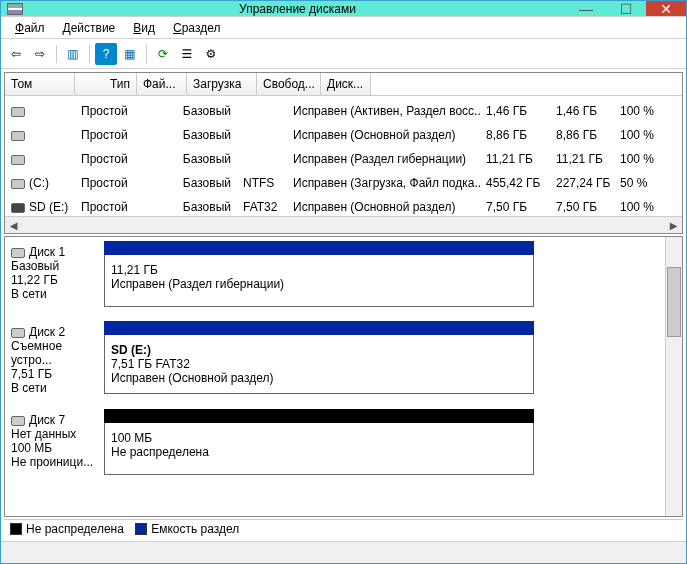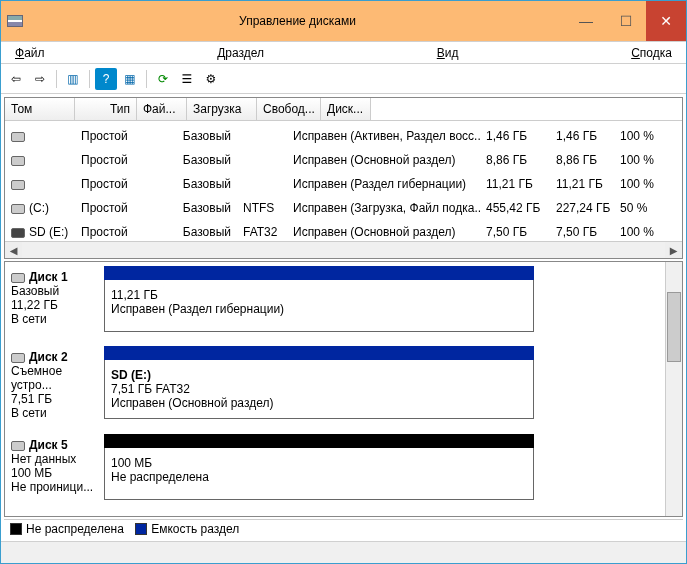--- a/index.html
+++ b/index.html
@@ -1,26 +1,26 @@
 <!DOCTYPE html>
 <html><head>
 <meta charset="utf-8">
 <style>
 * { box-sizing: border-box; margin: 0; padding: 0; font-family: Tahoma, Arial, sans-serif; font-size: 12px; }
 body { background: #fff; width: 687px; height: 564px; border: 1px solid #3a9ecf; display: flex; flex-direction: column; overflow: hidden; }
 
-.titlebar { height: 41px; background: #fdba74; display: flex; align-items: center; position: relative; border-bottom: 1px solid #d0d0d0; }
+.titlebar { height: 16px; background: #5eead4; display: flex; align-items: center; position: relative; border-bottom: 1px solid #d0d0d0; }
 .titlebar-icon { width: 16px; height: 12px; margin: 0 6px; background: linear-gradient(#8aa 40%, #fff 40%, #fff 60%, #88a 60%); border: 1px solid #667; }
 .titlebar-title { flex: 1; text-align: center; color: #000; font-size: 12px; }
 .win-btns { display: flex; height: 100%; }
 .win-btn { width: 40px; height: 100%; display: flex; align-items: center; justify-content: center; font-size: 14px; }
 .win-btn.close { background: #c84331; color: #fff; }
 .win-btn.min,.win-btn.max { color: #555; }
 
-.menubar { height: 22px; display: flex; align-items: center; padding: 0 6px; gap: 12px; border-bottom: 1px solid #d0d0d0; justify-content: space-between; }
+.menubar { height: 22px; display: flex; align-items: center; padding: 0 6px; gap: 2px; border-bottom: 1px solid #d0d0d0; }
 .menu-item { padding: 2px 8px; }
 .menu-item u { text-decoration: underline; }
 
 .toolbar { height: 30px; display: flex; align-items: center; padding: 0 4px; gap: 2px; border-bottom: 1px solid #d0d0d0; }
 .tb-btn { width: 22px; height: 22px; display: flex; align-items: center; justify-content: center; border: 1px solid transparent; }
 .tb-sep { width: 1px; height: 18px; background: #ccc; margin: 0 3px; }
 
 .content { flex: 1; padding: 3px; display: flex; flex-direction: column; gap: 2px; overflow: hidden; }
 
 .vol-list { border: 1px solid #888; background: #fff; display: flex; flex-direction: column; }
@@ -37,21 +37,21 @@
 .hscroll { height: 17px; background: #f0f0f0; border-top: 1px solid #ccc; display: flex; align-items: center; justify-content: space-between; }
 .hscroll-arrow { width: 17px; height: 100%; display: flex; align-items: center; justify-content: center; background: #eee; color: #555; font-size: 10px; }
 
 .graphic-view { flex: 1; border: 1px solid #888; background: #fff; display: flex; overflow: hidden; }
 .gv-body { flex: 1; overflow-y: auto; padding: 4px; }
 .gv-scroll { width: 17px; background: #f0f0f0; border-left: 1px solid #ccc; position: relative; }
 .gv-thumb { position: absolute; left: 1px; right: 1px; top: 30px; height: 70px; background: #ccc; border: 1px solid #999; }
 
 .disk-block { display: flex; margin-bottom: 10px; min-height: 70px; }
 .disk-label { width: 95px; padding: 4px 2px; }
-.disk-label b { font-weight: bold; }
+.disk-label b { font-weight: normal; }
 .disk-partitions { flex: 1; max-width: 430px; }
 .part-header { height: 14px; }
 .hdr-primary { background: #0026a0; }
 .hdr-unalloc { background: #000; }
 .part-body { border: 1px solid #666; border-top: none; padding: 8px 6px; min-height: 52px; background: #fff; }
 .part-body b { font-weight: bold; }
 
 .legend { padding: 2px 6px; border-top: 1px solid #ccc; display: flex; align-items: center; gap: 4px; }
 .legend-sw { width: 12px; height: 12px; display: inline-block; border: 1px solid #333; }
 .sw-unalloc { background: #000; } .sw-primary { background: #0026a0; }
@@ -66,23 +66,23 @@
   <span class="titlebar-title">Управление дисками</span>
   <div class="win-btns">
     <div class="win-btn min">—</div>
     <div class="win-btn max">☐</div>
     <div class="win-btn close">✕</div>
   </div>
 </div>
 
 <div class="menubar">
   <span class="menu-item"><u>Ф</u><span></span><span>айл</span></span>
-  <span class="menu-item"><u>Д</u><span>раздел</span></span>
+  <span class="menu-item"><u>Д</u><span>ействие</span></span>
   <span class="menu-item"><u>В</u><span>ид</span></span>
-  <span class="menu-item"><u>С</u><span>подка</span></span>
+  <span class="menu-item"><u>С</u><span>раздел</span></span>
 </div>
 
 <div class="toolbar">
   <div class="tb-btn">⇦</div>
   <div class="tb-btn">⇨</div>
   <div class="tb-sep"></div>
   <div class="tb-btn" style="color:#06a">▥</div>
   <div class="tb-sep"></div>
   <div class="tb-btn" style="background:#08c;color:#fff;border-radius:2px">?</div>
   <div class="tb-btn" style="color:#06a">▦</div>
@@ -171,21 +171,21 @@
           </div>
         </div>
         <div class="disk-block">
           <div class="disk-label"><span class="disk-icon"></span><b>Диск 2</b><br>Съемное устро...<br>7,51 ГБ<br>В сети</div>
           <div class="disk-partitions">
             <div class="part-header hdr-primary"></div>
             <div class="part-body"><b>SD  (E:)</b><br>7,51 ГБ FAT32<br>Исправен (Основной раздел)</div>
           </div>
         </div>
         <div class="disk-block">
-          <div class="disk-label"><span class="disk-icon"></span><b>Диск 5</b><br>Нет данных<br>100 МБ<br>Не проиници...</div>
+          <div class="disk-label"><span class="disk-icon"></span><b>Диск 7</b><br>Нет данных<br>100 МБ<br>Не проиници...</div>
           <div class="disk-partitions">
             <div class="part-header hdr-unalloc"></div>
             <div class="part-body">100 МБ<br>Не распределена</div>
           </div>
         </div>
       </div>
     <div class="gv-scroll">
       <div class="gv-thumb"></div>
     </div>
   </div>

